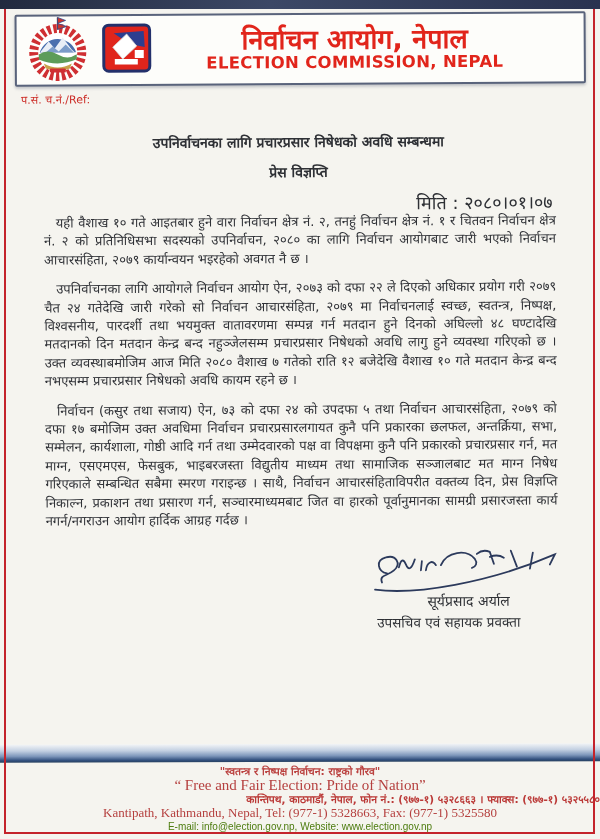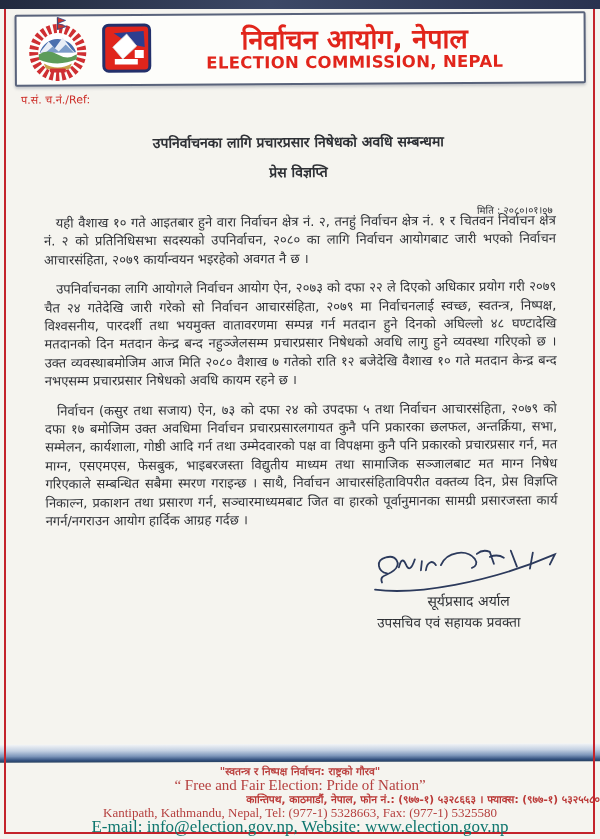--- a/index.html
+++ b/index.html
@@ -34,21 +34,21 @@
   .org-names{flex:1;text-align:center;padding-right:26px;}
   .org-nepali{color:#e1251b;font-size:27px;font-weight:bold;line-height:1.05;}
   .org-english{color:#e1251b;font-size:16.5px;font-weight:bold;letter-spacing:0.3px;line-height:1.1;}
   
   .ref-line{position:absolute;left:23px;top:90px;color:#cc2b26;font-size:11px;}
   
   .doc-title{position:absolute;left:0;top:132px;width:100%;text-align:center;
     font-size:14px;font-weight:bold;color:#2e3035;}
   .doc-subtitle{position:absolute;left:0;top:162px;width:100%;text-align:center;
     font-size:14px;font-weight:bold;color:#2e3035;}
-  .date-line{position:absolute;top:204px;right:46px;font-size:10px;color:#2e3035;}
+  .date-line{position:absolute;top:191px;right:46px;font-size:18px;color:#2e3035;}
   
   .body-text{position:absolute;left:45px;top:213px;width:512px;}
   .body-text p{
     margin:0 0 11px 0;text-align:justify;text-indent:12px;
     font-size:13px;line-height:18.4px;color:#303237;
   }
   
   .sign-block{position:absolute;left:330px;top:542px;width:235px;text-align:center;}
   .sign-svg{display:block;margin:0 auto -6px 28px;}
   .sign-name{font-size:14px;color:#2e3035;margin-left:40px;}
@@ -58,21 +58,21 @@
     position:absolute;left:0;top:744px;width:600px;height:18px;
     background:linear-gradient(180deg,#f2f4f6 0%,#c3d0e2 35%,#7e97bb 65%,#32507e 88%,#27405f 100%);
     transform:rotate(-0.15deg);
   }
   
   .footer{position:absolute;left:0;top:764px;width:600px;text-align:center;z-index:6;}
   .footer .f-np-slogan{font-size:10.5px;font-weight:bold;color:#bb4341;line-height:14px;}
   .footer .f-en-slogan{font-family:"Liberation Serif",serif;font-size:15px;color:#b5403f;line-height:14px;}
   .footer .f-np-addr{font-size:10.5px;font-weight:bold;color:#bb3a38;line-height:14px;text-align:right;}
   .footer .f-en-addr{font-family:"Liberation Serif",serif;font-size:13px;color:#b5403f;line-height:13.5px;}
-  .footer .f-contact{font-family:Liberation Serif, serif;font-size:17px;color:#0f766e;line-height:13.5px;}
+  .footer .f-contact{font-family:Liberation Sans, sans-serif;font-size:10px;color:#4d7c0f;line-height:13.5px;}
 </style>
 </head>
 <body>
 
 <div class="scan-strip-top"></div>
 <div class="page-border"></div>
 
 <div class="content">
 
   <div class="header-band">

